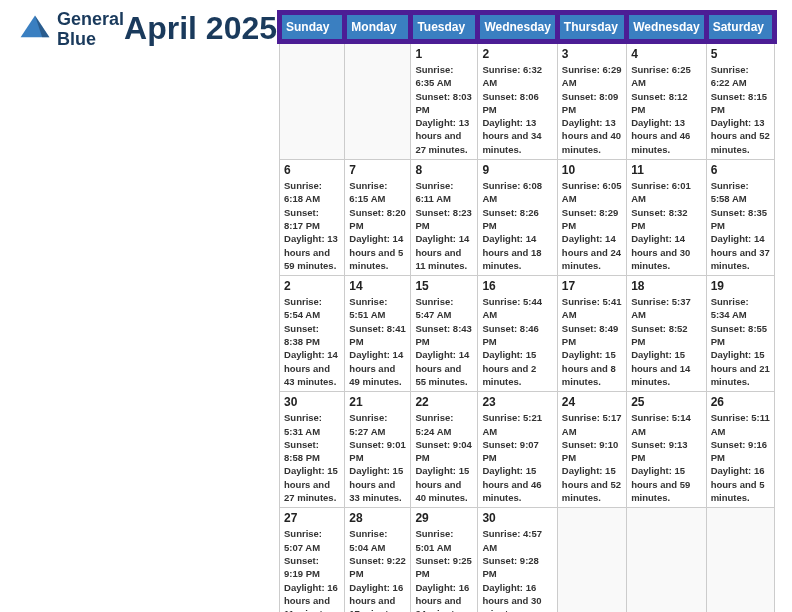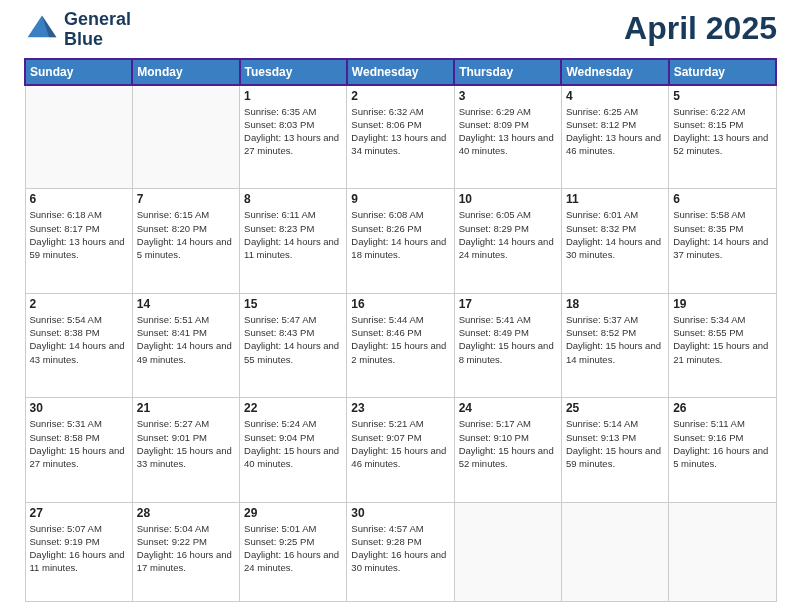--- a/index.html
+++ b/index.html
@@ -6,23 +6,22 @@
     body {
       font-family: Arial, sans-serif;
       background: #fff;
       width: 792px;
       height: 612px;
       overflow: hidden;
     }
     .page {
       width: 792px;
       height: 612px;
-      padding: 10px 15px 10px 24px;
+      padding: 10px 15px 10px 17px;
       display: flex;
-      flex-direction: column;
     }
     .header {
       display: flex;
       justify-content: space-between;
       align-items: flex-start;
       margin-bottom: 8px;
     }
     .logo {
       display: flex;
       align-items: center;
@@ -59,21 +58,21 @@
       border-collapse: collapse;
       flex: 1;
     }
     .calendar-table th {
       background-color: #3a7fc1;
       color: #fff;
       font-size: 12px;
       font-weight: bold;
       padding: 5px 4px;
       text-align: left;
-      border: 2px solid #4c1d95;
+      border: 5px solid #4c1d95;
     }
     .calendar-table td {
       border: 1px solid #ccc;
       vertical-align: top;
       padding: 3px 4px;
       width: calc(100% / 7);
       font-size: 10px;
       color: #333;
       background: #fff;
     }
@@ -84,20 +83,21 @@
       font-size: 12px;
       font-weight: bold;
       color: #222;
       display: block;
       margin-bottom: 2px;
     }
     .day-info {
       font-size: 9.5px;
       line-height: 1.4;
       color: #333;
+      font-weight: bold;
     }
     tr.week-row td {
       height: 80px;
     }
     tr.last-row td {
       height: 70px;
     }
   </style>
 </head>
 <body>

